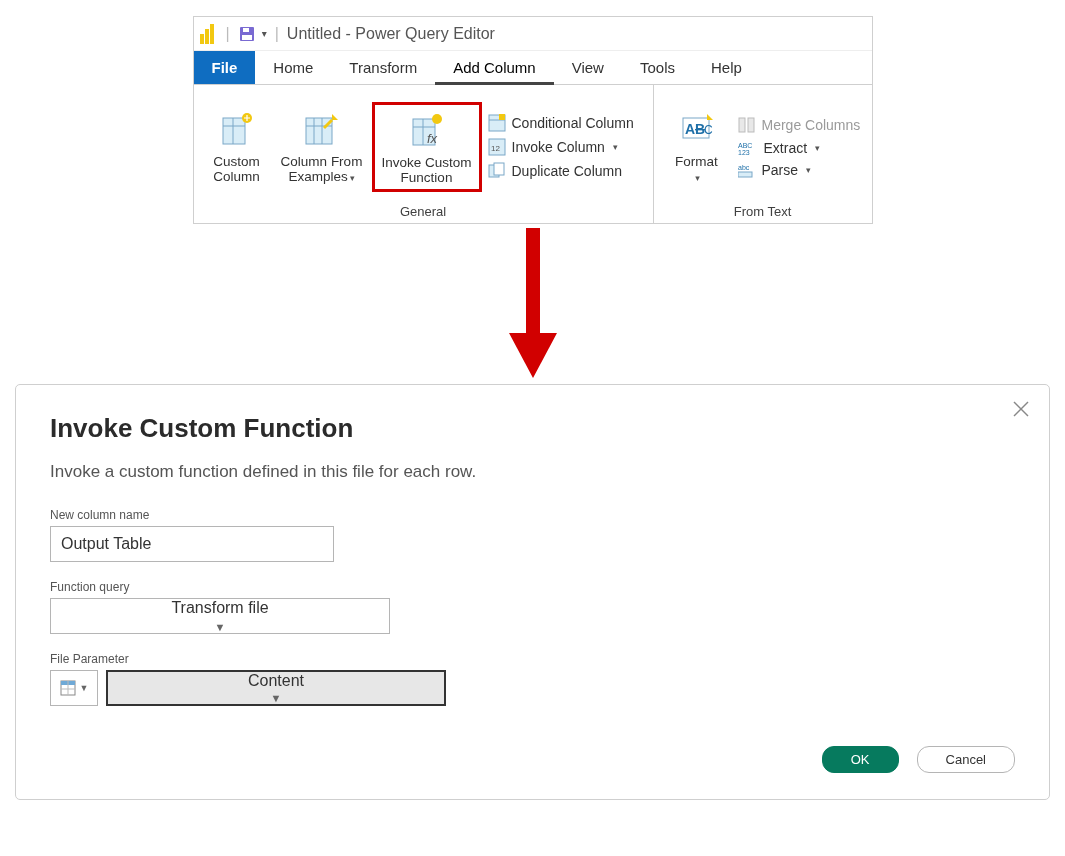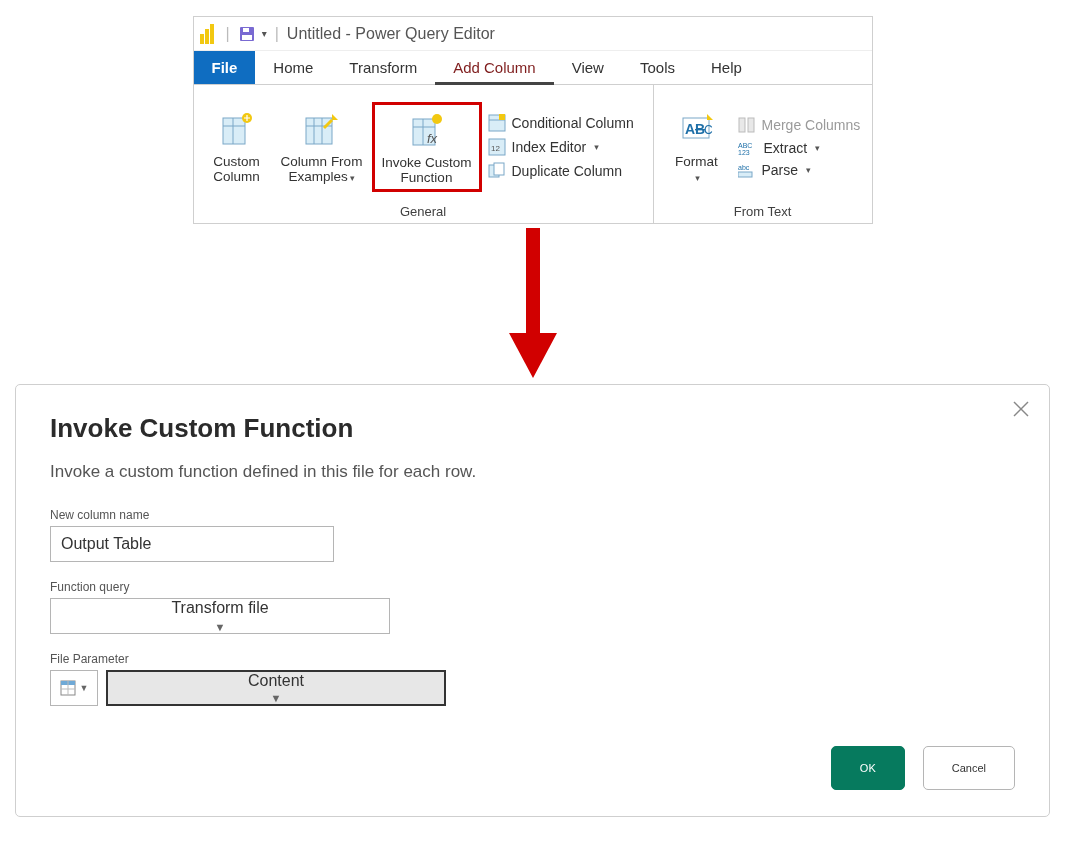--- a/index.html
+++ b/index.html
@@ -23,21 +23,21 @@
   .titlebar{display:flex;align-items:center;height:34px;padding:0 6px;gap:6px;border-bottom:1px solid #eee}
   .pbi-logo{width:18px;display:inline-flex}
   .qat-save{width:18px;height:18px;display:inline-flex;align-items:center;justify-content:center}
   .qat-drop{font-size:10px;color:#555}
   .title-sep{color:#bbb;margin:0 2px}
   .title-text{font-size:16px;color:#555}
 
   .tabstrip{display:flex;align-items:stretch;height:34px;border-bottom:1px solid var(--border-gray)}
   .tab{padding:0 18px;display:flex;align-items:center;font-size:15px;color:#333;cursor:default}
   .tab.file{background:var(--file-blue);color:#fff;font-weight:700}
-  .tab.active{color:#7f1d1d;position:relative}
+  .tab.active{color:#000000;position:relative}
   .tab.active::after{content:"";position:absolute;left:0;right:0;bottom:-1px;height:3px;background:#444}
 
   .ribbon-body{display:flex;align-items:stretch;height:138px}
   .ribbon-group{border-right:1px solid var(--border-gray);display:flex;flex-direction:column}
   .ribbon-group:last-child{border-right:none}
   .group-content{flex:1;display:flex;align-items:center;padding:6px 8px 0 8px;gap:6px}
   .group-label{font-size:13px;color:#404040;text-align:center;padding:2px 0 4px}
 
   .big-btn{display:flex;flex-direction:column;align-items:center;justify-content:flex-start;width:88px;text-align:center;gap:2px;font-size:13.5px;color:#333;line-height:1.15;padding-top:2px}
   .big-btn.narrow{width:70px}
@@ -77,21 +77,21 @@
   }
   .select-box.dark{background:#e7e7e7;border:2px solid #333}
   .select-box .chev{font-size:11px;color:#666}
   .type-picker{
     width:48px;height:36px;border:1px solid #b5b5b5;display:inline-flex;
     align-items:center;justify-content:center;gap:4px;background:#fff;margin-right:8px
   }
   .param-row{display:flex;align-items:center}
 
   .dlg-buttons{display:flex;justify-content:flex-end;gap:18px;margin-top:40px}
-  .btn{height:44px;padding:0 28px;font-size:11px;border-radius:5px;display:inline-flex;align-items:center;justify-content:center}
+  .btn{height:27px;padding:0 28px;font-size:13px;border-radius:12px;display:inline-flex;align-items:center;justify-content:center}
   .btn-ok{background:var(--ok-green);color:#fff;border:1px solid var(--ok-green);font-weight:400}
   .btn-cancel{background:#fff;color:#333;border:1px solid #b5b5b5}
 
   svg{display:block}
 </style>
 </head>
 <body>
 
 <div class="stage">
 
@@ -186,21 +186,21 @@
               </span>
               <span>Conditional Column</span>
             </div>
             <div class="mini-btn">
               <span>
                 <svg width="18" height="18" viewBox="0 0 18 18">
                     <rect x="1" y="1" width="16" height="16" fill="#d9edf7" stroke="#7aa7c7"></rect>
                     <text x="3" y="13" font-size="8" fill="#555">12</text>
                   </svg>
               </span>
-              <span>Index Editor</span>
+              <span>Invoke Column</span>
               <span class="drop">▾</span>
             </div>
             <div class="mini-btn">
               <span>
                 <svg width="18" height="18" viewBox="0 0 18 18">
                     <rect x="1" y="3" width="10" height="12" fill="#d9edf7" stroke="#7aa7c7"></rect>
                     <rect x="6" y="1" width="10" height="12" fill="#fff" stroke="#7aa7c7"></rect>
                   </svg>
               </span>
               <span>Duplicate Column</span>

